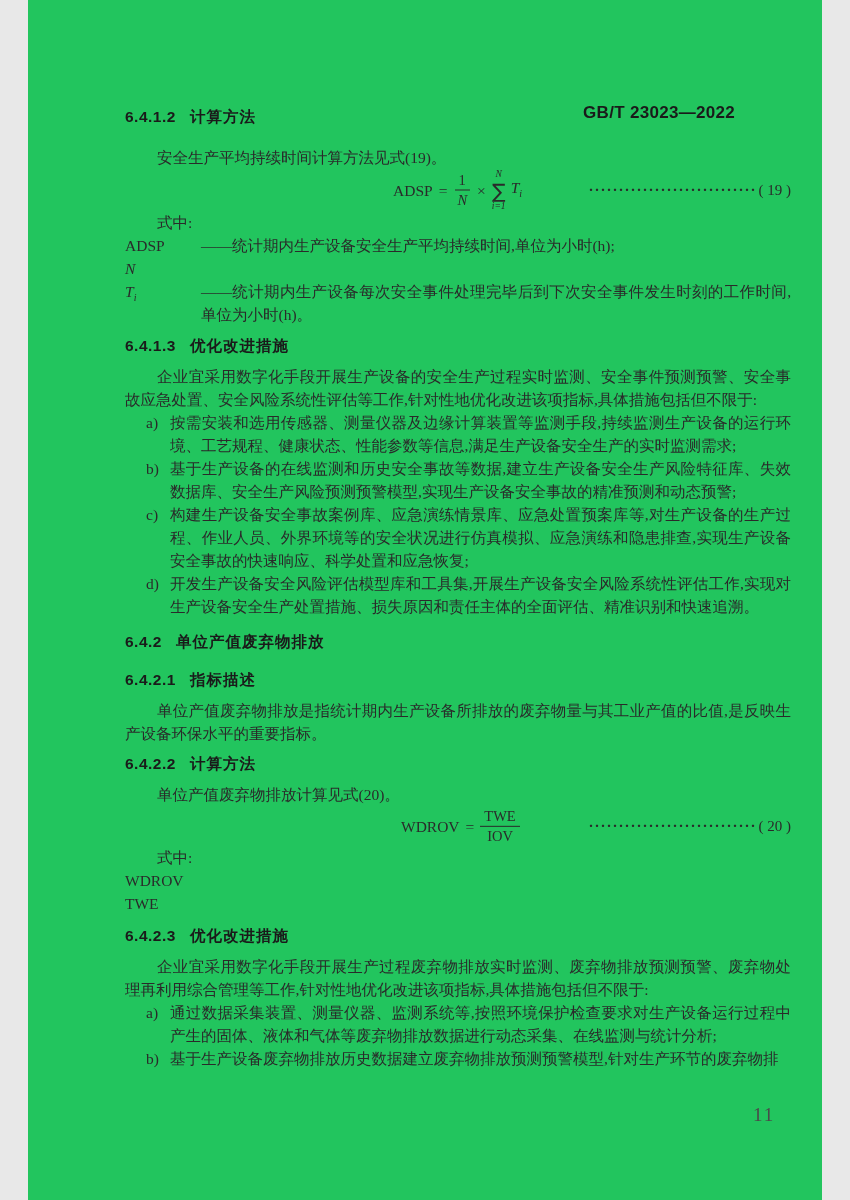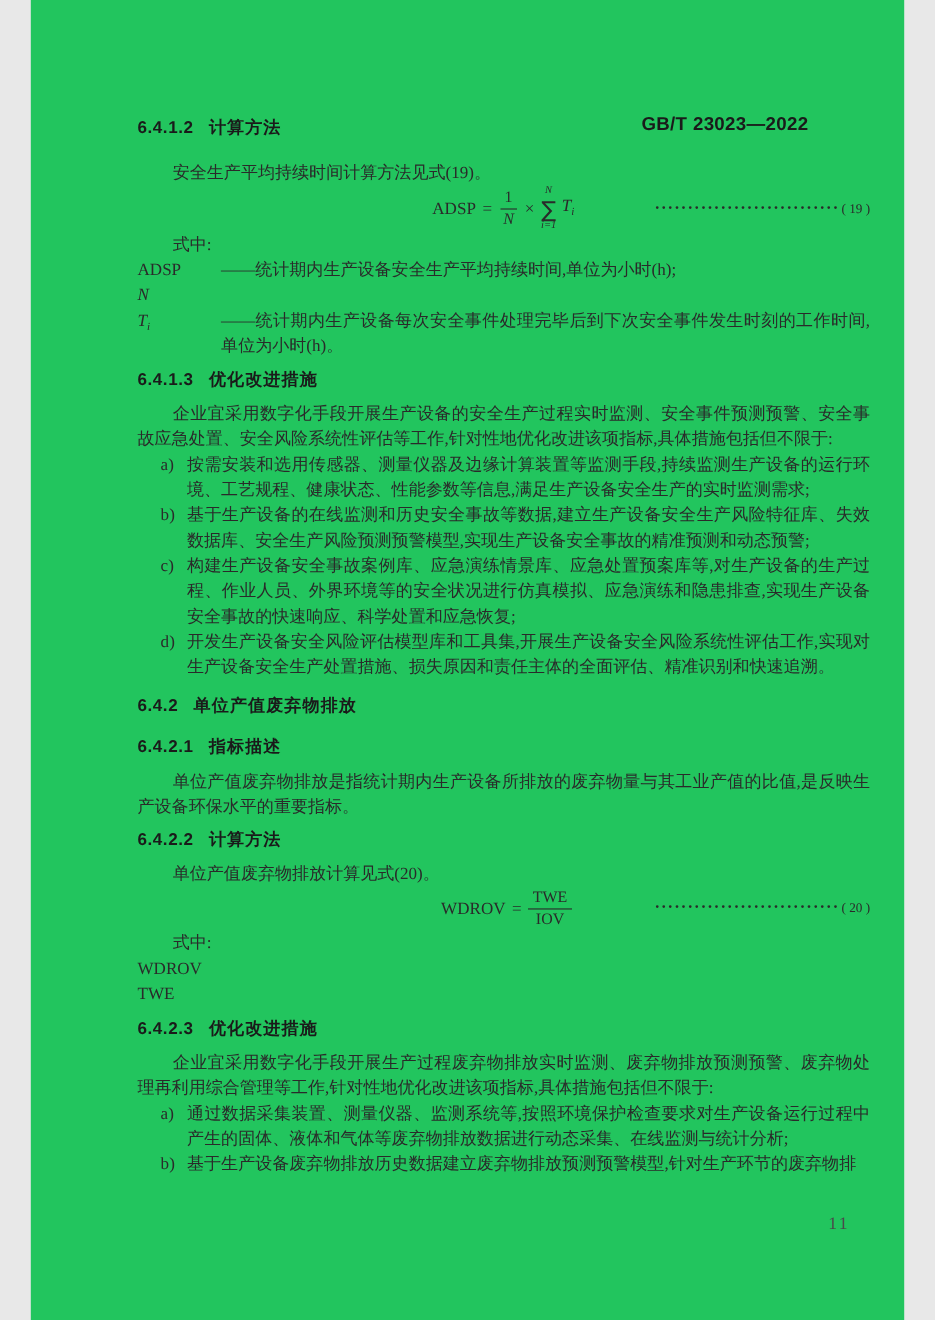--- a/index.html
+++ b/index.html
@@ -42,39 +42,39 @@
   .frac .fbot{padding:1px 4px 0;}
   .sumstack{display:inline-flex;flex-direction:column;align-items:center;line-height:1;}
   .slim{font-size:9.5px;line-height:1;}
   .ssym{font-family:"DejaVu Sans",sans-serif;font-size:20px;line-height:1;padding:1px 0;}
   .fvar sub{font-size:10px;font-style:italic;}
   .leader{
     position:absolute;right:0;top:50%;transform:translateY(-50%);
     display:flex;align-items:center;white-space:nowrap;
   }
   .dots{font-weight:700;letter-spacing:1px;font-size:15px;}
-  .flabel{font-size:12px;margin-left:2px;}
+  .flabel{font-size:15px;margin-left:2px;}
   .where{margin:0;text-indent:32px;}
   .term-row{display:flex;}
   .tcol{width:76px;flex:none;}
   .tcol sub{font-size:10px;}
   .it{font-style:italic;}
   .tbody{flex:1;text-align:justify;}
   .item{display:flex;}
   .item-label{width:45px;padding-left:21px;box-sizing:border-box;flex:none;}
   .item-text{flex:1;text-align:justify;}
   .m8{margin-top:8px;}
   .m18{margin-top:18px;}
   .m12{margin-top:12px;}
   .m15{margin-top:15px;}
   .m7{margin-top:7px;}
   .m9{margin-top:9px;}
   .page-num{
     position:absolute;left:725px;top:1104px;
-    font-size:16px;color:#4a4a4a;letter-spacing:2px;
+    font-size:19px;color:#4a4a4a;letter-spacing:2px;
   }
 </style>
 </head>
 <body>
 
 <div class="page">
 
   <div class="doc-header">GB/T 23023—2022</div>
 
   <div class="content">

